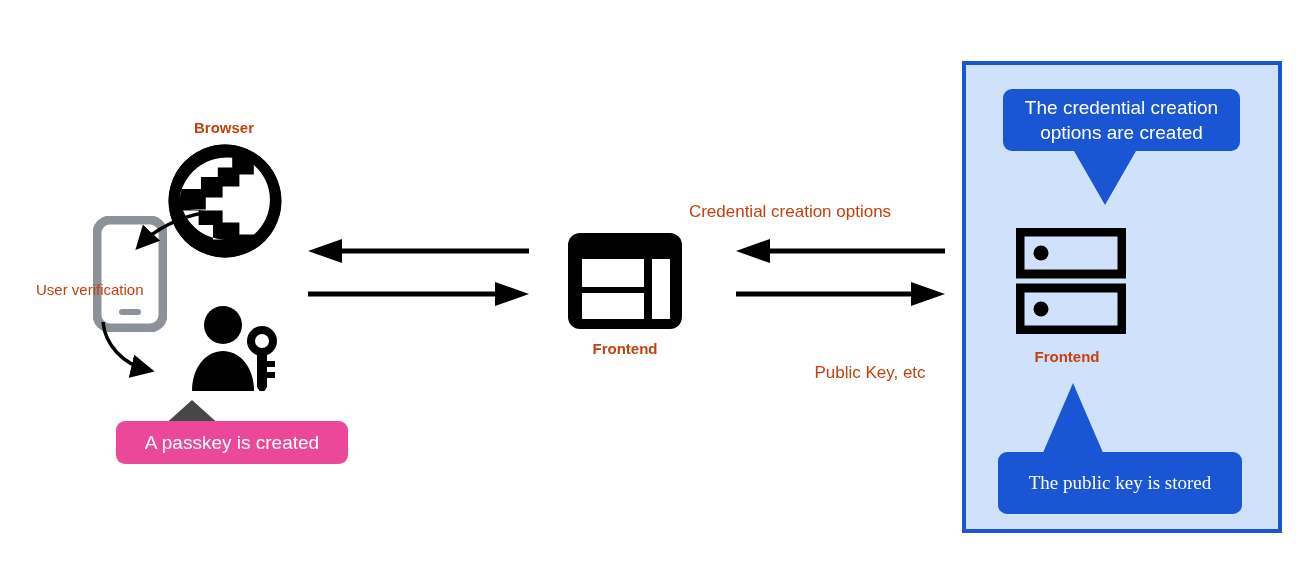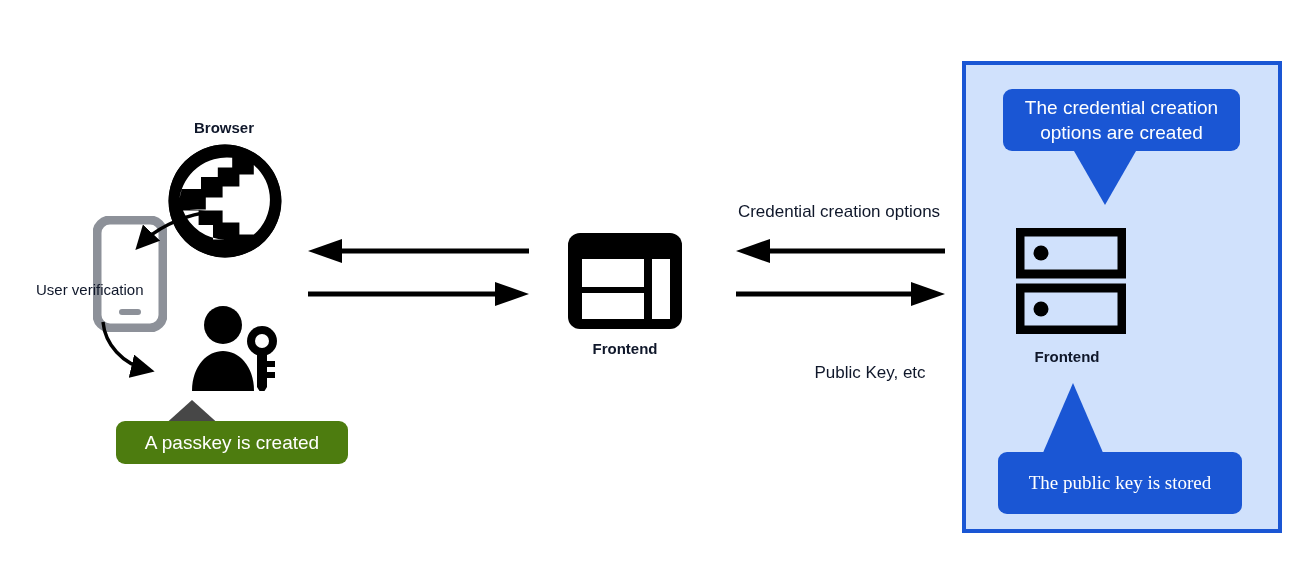--- a/index.html
+++ b/index.html
@@ -15,21 +15,21 @@
     position: relative;
     width: 1310px;
     height: 568px;
     background: #ffffff;
     overflow: hidden;
   }
   .abs { position: absolute; }
 
   
   .label {
-    color: #0f172a;
+    color: #c2410c;
     font-size: 17px;
     line-height: 1.25;
     white-space: nowrap;
   }
   .label.bold { font-weight: 700; font-size: 15px; }
   .label.mono {
     font-family: "DejaVu Sans Mono", "Liberation Mono", monospace;
     font-size: 15.5px;
     letter-spacing: -0.2px;
   }
@@ -58,21 +58,21 @@
     font-size: 19px;
     line-height: 1.32;
     text-align: center;
     display: flex;
     align-items: center;
     justify-content: center;
     box-sizing: border-box;
     padding: 8px 14px;
   }
   .callout-blue { background: #1a56d4; }
-  .callout-gray { background: #4d7c0f; }
+  .callout-gray { background: #ec4899; }
 
   .callout-tail { position: absolute; }
   .callout-tail svg { display: block; }
 
   
   .icon { position: absolute; }
   .icon svg { display: block; }
 </style>
 </head>
 <body>
@@ -173,21 +173,21 @@
   <div class="icon" style="left:566px; top:231px; width:118px; height:100px;">
     <svg width="118" height="100" viewBox="0 0 118 100">
       <rect x="2" y="2" width="114" height="96" rx="12" ry="12" fill="#000"></rect>
       <rect x="16" y="28" width="62" height="28" fill="#fff"></rect>
       <rect x="16" y="62" width="62" height="26" fill="#fff"></rect>
       <rect x="86" y="28" width="18" height="60" fill="#fff"></rect>
     </svg>
   </div>
   <div class="abs label bold center-x" style="left:625px; top:340px;">Frontend</div>
 
-  <div class="abs label center-x" style="left:839px; top:201px;text-align:right;">Credential creation options</div>
+  <div class="abs label center-x" style="left:790px; top:201px;text-align:right;">Credential creation options</div>
 
   <div class="arrow" style="left:734px; top:238px; width:213px; height:26px;">
     <svg width="213" height="26" viewBox="0 0 213 26">
       <path d="M32 13 L211 13" stroke="#000" stroke-width="5.2" fill="none"></path>
       <path d="M2 13 L36 1 L36 25 Z" fill="#000"></path>
     </svg>
   </div>
 
   <div class="arrow" style="left:734px; top:281px; width:213px; height:26px;">
     <svg width="213" height="26" viewBox="0 0 213 26">

